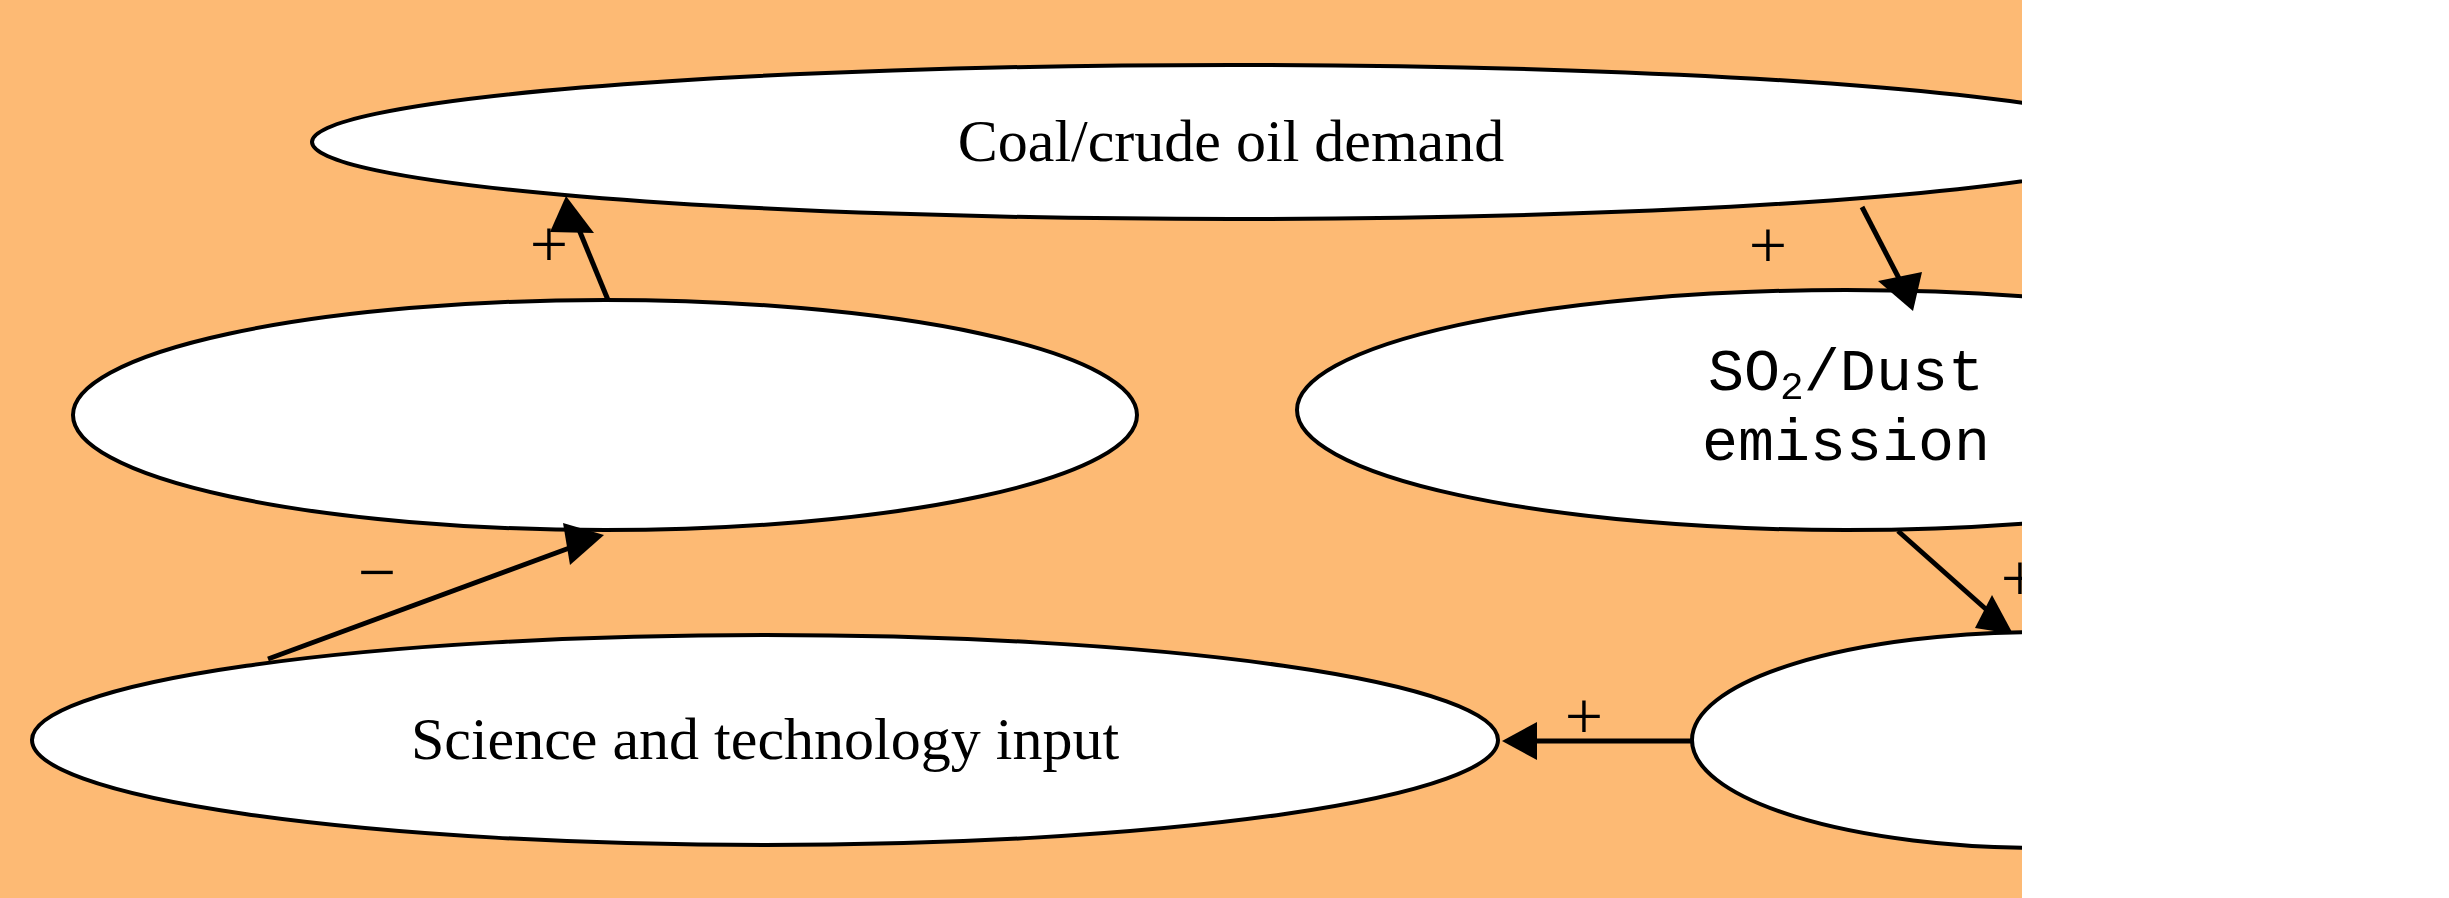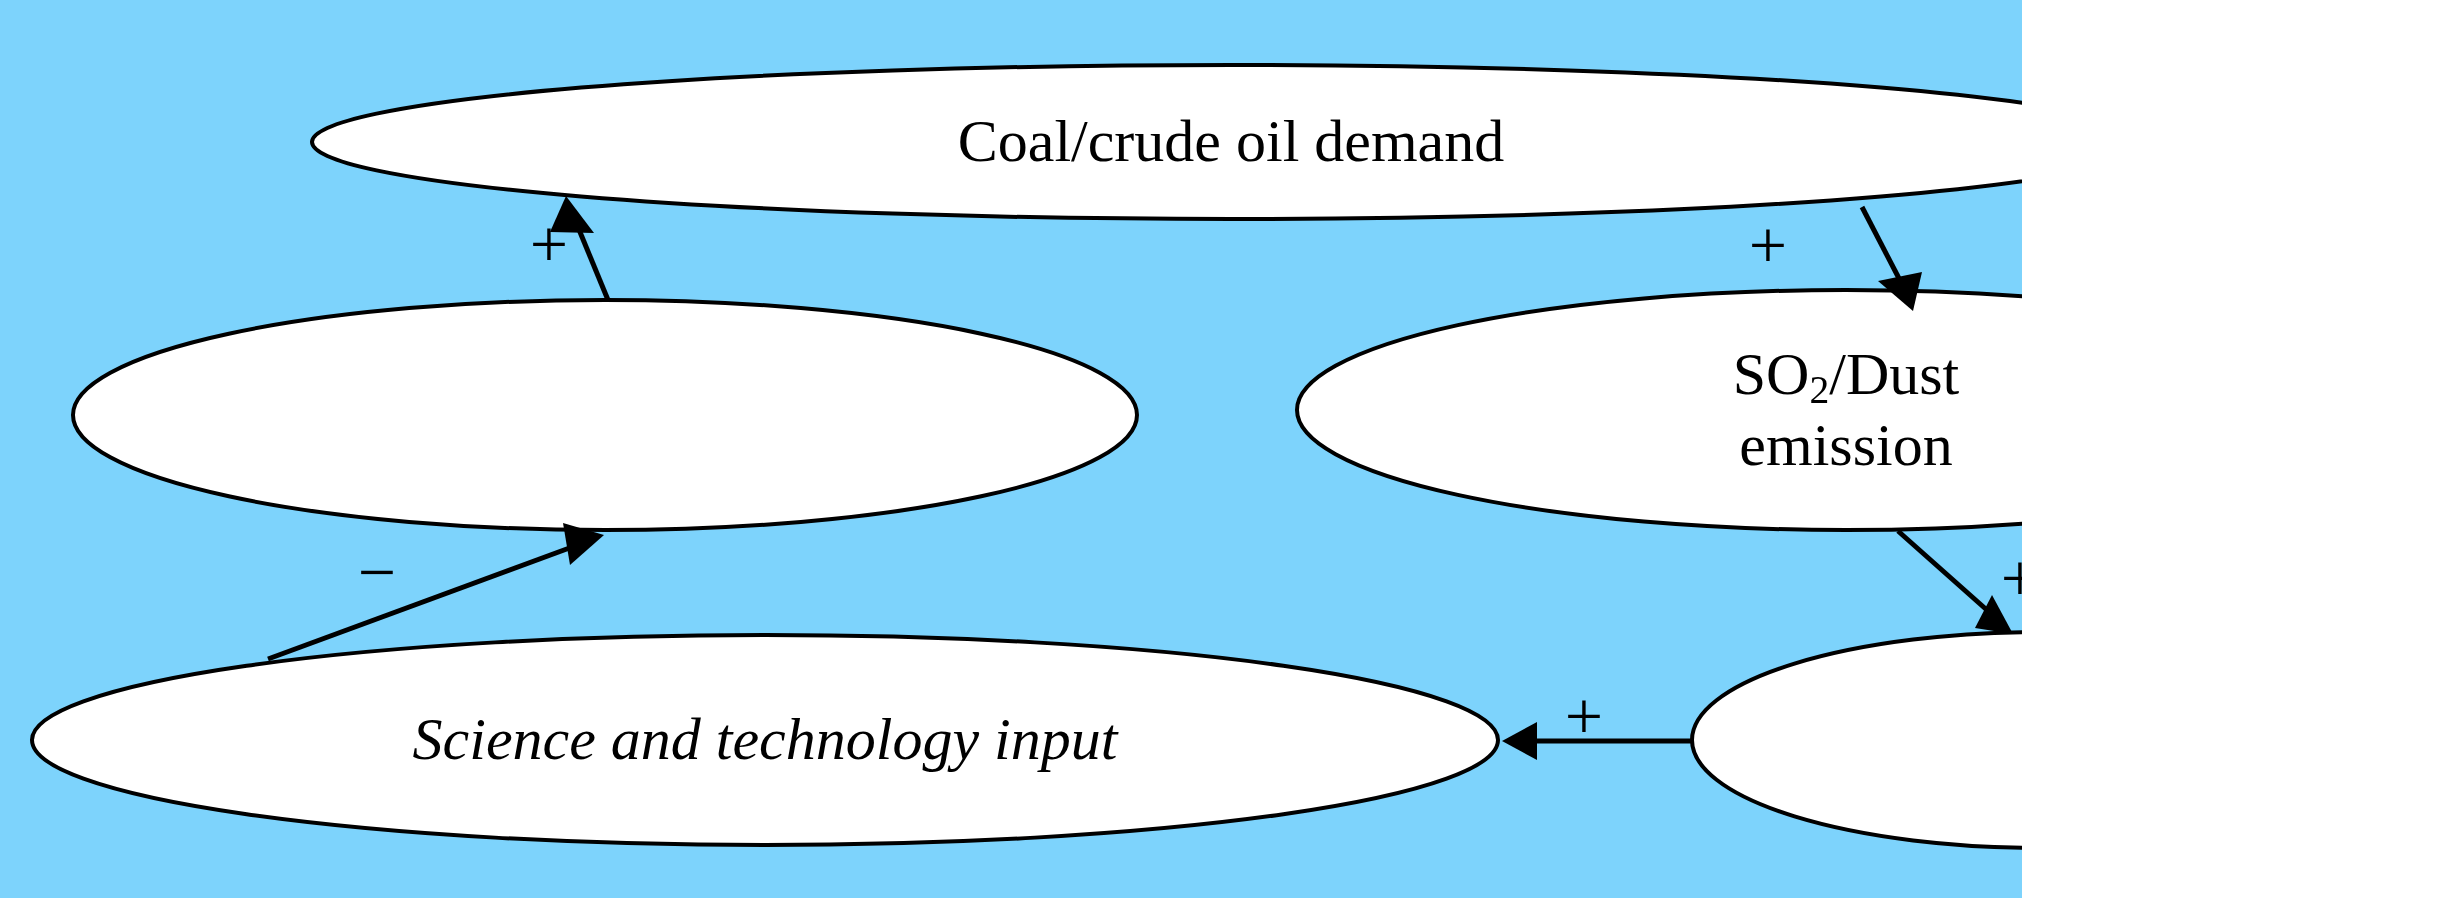--- a/index.html
+++ b/index.html
@@ -7,21 +7,21 @@
     padding: 0;
     background: #ffffff;
   }
   body {
     font-family: "Liberation Serif", "DejaVu Serif", serif;
   }
   #canvas {
     position: relative;
     width: 2022px;
     height: 898px;
-    background: #7dd3fc;
+    background: #fdba74;
     overflow: hidden;
   }
   #diagram {
     position: absolute;
     inset: 0;
     width: 2449px;
     height: 898px;
   }
   .node-ellipse {
     fill: #ffffff;
@@ -100,23 +100,23 @@
 
     <g>
       <line class="edge-line" x1="1692" y1="741" x2="1528" y2="741"></line>
       <polygon class="edge-head" points="1502,741 1537,722 1537,760"></polygon>
     </g>
   </svg>
 
   <div class="node-label" style="left:1231px; top:142px; font-size:60px;">Coal/crude oil demand</div>
 
 
-  <div class="node-label" style="left:1846px; top:410px; font-size:60px;"><span>SO</span><sub>2</sub><span>/Dust emission</span></div>
+  <div class="node-label" style="left:1846px; top:410px; font-size:60px;font-family:Liberation Mono, monospace;"><span>SO</span><sub>2</sub><span>/Dust emission</span></div>
 
-  <div class="node-label" style="left:765px; top:740px; font-size:60px;font-style:italic;">Science and technology input</div>
+  <div class="node-label" style="left:765px; top:740px; font-size:60px;">Science and technology input</div>
 
 
   <div class="sign-label" style="left:549px; top:244px;">+</div>
 
   <div class="sign-label" style="left:1768px; top:245px;">+</div>
 
   <div class="sign-label" style="left:377px; top:572px;">−</div>
 
   <div class="sign-label" style="left:2020px; top:578px;">+</div>
 

